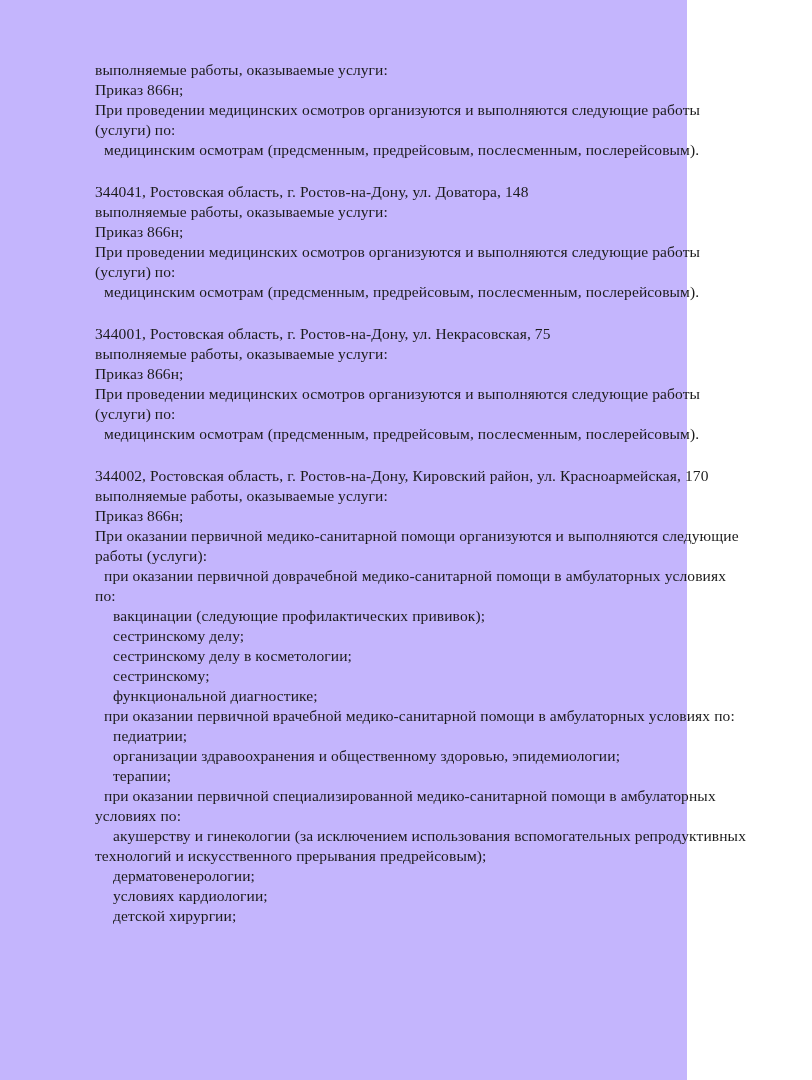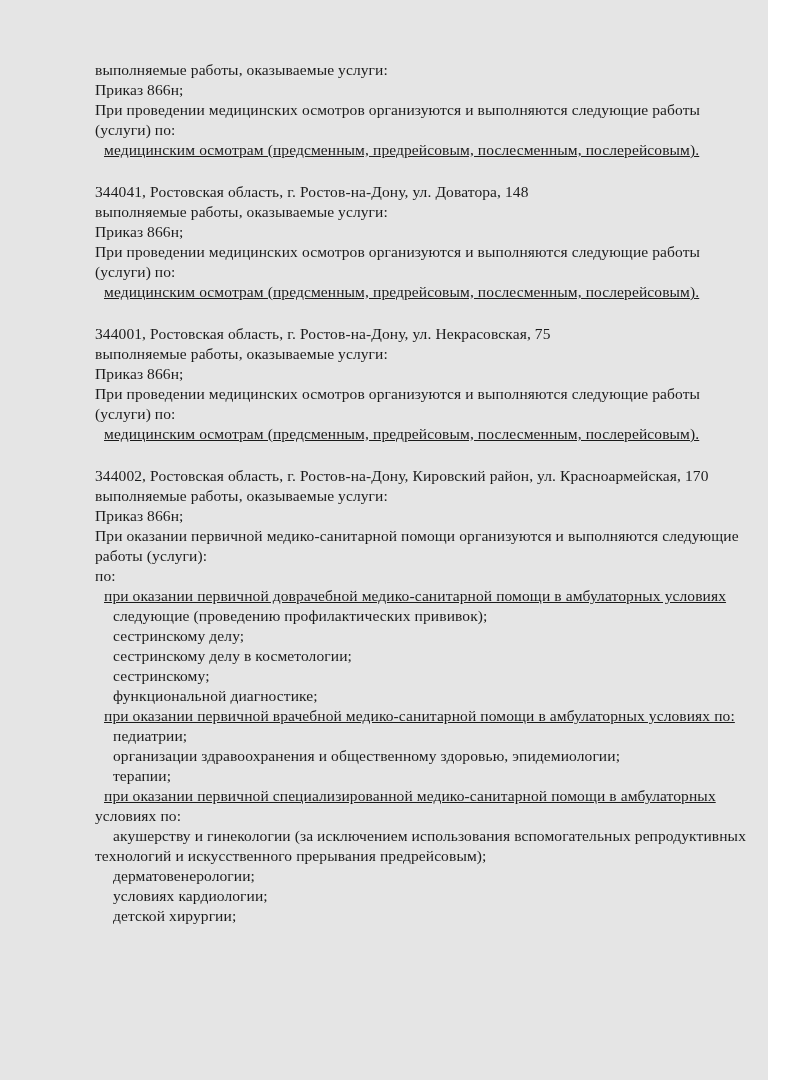--- a/index.html
+++ b/index.html
@@ -8,40 +8,40 @@
   }
   body {
     width: 812px;
     height: 1080px;
     background: #ffffff;
     overflow: hidden;
     font-family: "Liberation Serif", "DejaVu Serif", serif;
   }
   .page {
     box-sizing: border-box;
-    width: 768px;
+    width: 687px;
     height: 1080px;
-    background: #e5e5e5;
+    background: #c4b5fd;
     padding: 60px 60px 0 95px;
     color: #1b1b1b;
   }
   .doc-block {
     margin: 0 0 22px 0;
   }
   .doc-block:last-child {
     margin-bottom: 1px;
   }
   .line {
     font-size: 15.5px;
     line-height: 20px;
     white-space: nowrap;
     letter-spacing: 0.1px;
   }
   .indent-0 { padding-left: 0; }
-  .indent-1 { padding-left: 9px; text-decoration: underline; }
+  .indent-1 { padding-left: 9px; }
   .indent-2 { padding-left: 18px; }
 </style>
 </head>
 <body>
 
 <div class="page">
   <div id="doc-root">
       <div class="doc-block">
         <div class="line indent-0">выполняемые работы, оказываемые услуги:</div>
         <div class="line indent-0">Приказ 866н;</div>
@@ -64,23 +64,23 @@
         <div class="line indent-0">При проведении медицинских осмотров организуются и выполняются следующие работы</div>
         <div class="line indent-0">(услуги) по:</div>
         <div class="line indent-1">медицинским осмотрам (предсменным, предрейсовым, послесменным, послерейсовым).</div>
       </div>
       <div class="doc-block">
         <div class="line indent-0">344002, Ростовская область, г. Ростов-на-Дону, Кировский район, ул. Красноармейская, 170</div>
         <div class="line indent-0">выполняемые работы, оказываемые услуги:</div>
         <div class="line indent-0">Приказ 866н;</div>
         <div class="line indent-0">При оказании первичной медико-санитарной помощи организуются и выполняются следующие</div>
         <div class="line indent-0">работы (услуги):</div>
+        <div class="line indent-1">при оказании первичной доврачебной медико-санитарной помощи в амбулаторных условиях</div>
         <div class="line indent-0">по:</div>
-        <div class="line indent-1">при оказании первичной доврачебной медико-санитарной помощи в амбулаторных условиях</div>
-        <div class="line indent-2">следующие (проведению профилактических прививок);</div>
+        <div class="line indent-2">вакцинации (следующие профилактических прививок);</div>
         <div class="line indent-2">сестринскому делу;</div>
         <div class="line indent-2">сестринскому делу в косметологии;</div>
         <div class="line indent-2">сестринскому;</div>
         <div class="line indent-2">функциональной диагностике;</div>
         <div class="line indent-1">при оказании первичной врачебной медико-санитарной помощи в амбулаторных условиях по:</div>
         <div class="line indent-2">педиатрии;</div>
         <div class="line indent-2">организации здравоохранения и общественному здоровью, эпидемиологии;</div>
         <div class="line indent-2">терапии;</div>
         <div class="line indent-1">при оказании первичной специализированной медико-санитарной помощи в амбулаторных</div>
         <div class="line indent-0">условиях по:</div>

